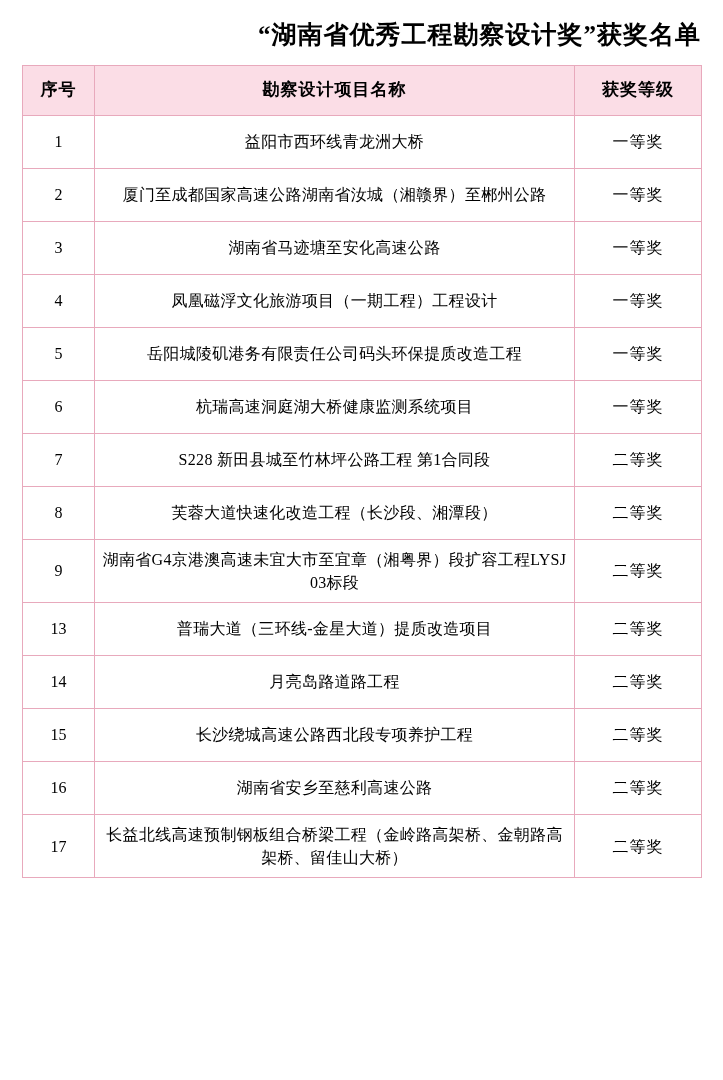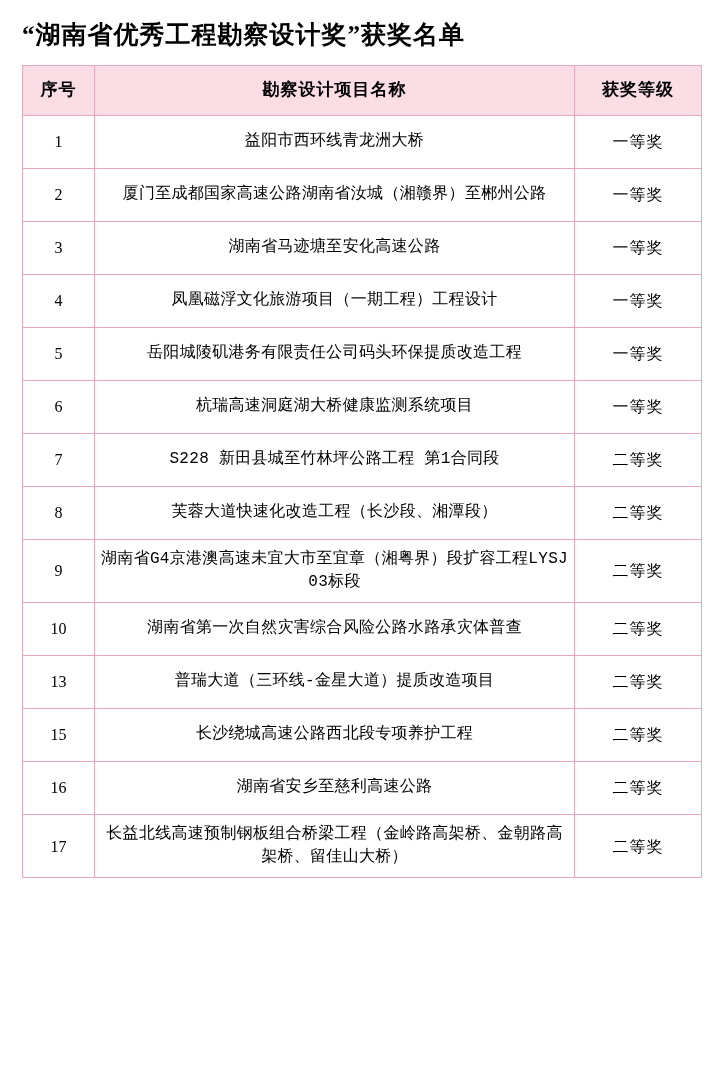--- a/index.html
+++ b/index.html
@@ -12,21 +12,21 @@
     min-height: 1080px;
     font-family: "Liberation Serif", "DejaVu Serif", serif;
     color: #000000;
   }
   .page {
     width: 723px;
     box-sizing: border-box;
     padding: 12px 22px 10px 22px;
   }
   .doc-title {
-    text-align: left;
+    text-align: right;
     font-size: 25px;
     font-weight: bold;
     letter-spacing: 1px;
     margin: 6px 0 14px 0;
     font-family: "Liberation Serif", "DejaVu Serif", serif;
     white-space: nowrap;
   }
   table.award-table {
     border-collapse: collapse;
     width: 679px;
@@ -51,21 +51,20 @@
   }
   col.col-idx { width: 72px; }
   col.col-name { width: 480px; }
   col.col-level { width: 127px; }
 
   td.idx { font-size: 16px; }
   td.name {
     padding-left: 8px;
     padding-right: 8px;
     letter-spacing: 0.3px;
-    font-family: Liberation Mono, monospace;
   }
   td.level { letter-spacing: 1px; margin-left: 28px; }
   tbody tr td { height: 36px; }
 </style>
 </head>
 <body>
 
 <div class="page">
 
   <div class="doc-title">“湖南省优秀工程勘察设计奖”获奖名单</div>
@@ -123,27 +122,27 @@
         <td class="idx">8</td>
         <td class="name">芙蓉大道快速化改造工程（长沙段、湘潭段）</td>
         <td class="level">二等奖</td>
       </tr>
       <tr>
         <td class="idx">9</td>
         <td class="name">湖南省G4京港澳高速未宜大市至宜章（湘粤界）段扩容工程LYSJ03标段</td>
         <td class="level">二等奖</td>
       </tr>
       <tr>
-        <td class="idx">10</td>
-        <td class="name">湖南省第一次自然灾害综合风险公路水路承灾体普查</td>
+        <td class="idx">13</td>
+        <td class="name">普瑞大道（三环线-金星大道）提质改造项目</td>
         <td class="level">二等奖</td>
       </tr>
       <tr>
-        <td class="idx">13</td>
-        <td class="name">普瑞大道（三环线-金星大道）提质改造项目</td>
+        <td class="idx">14</td>
+        <td class="name">月亮岛路道路工程</td>
         <td class="level">二等奖</td>
       </tr>
       <tr>
         <td class="idx">15</td>
         <td class="name">长沙绕城高速公路西北段专项养护工程</td>
         <td class="level">二等奖</td>
       </tr>
       <tr>
         <td class="idx">16</td>
         <td class="name">湖南省安乡至慈利高速公路</td>

